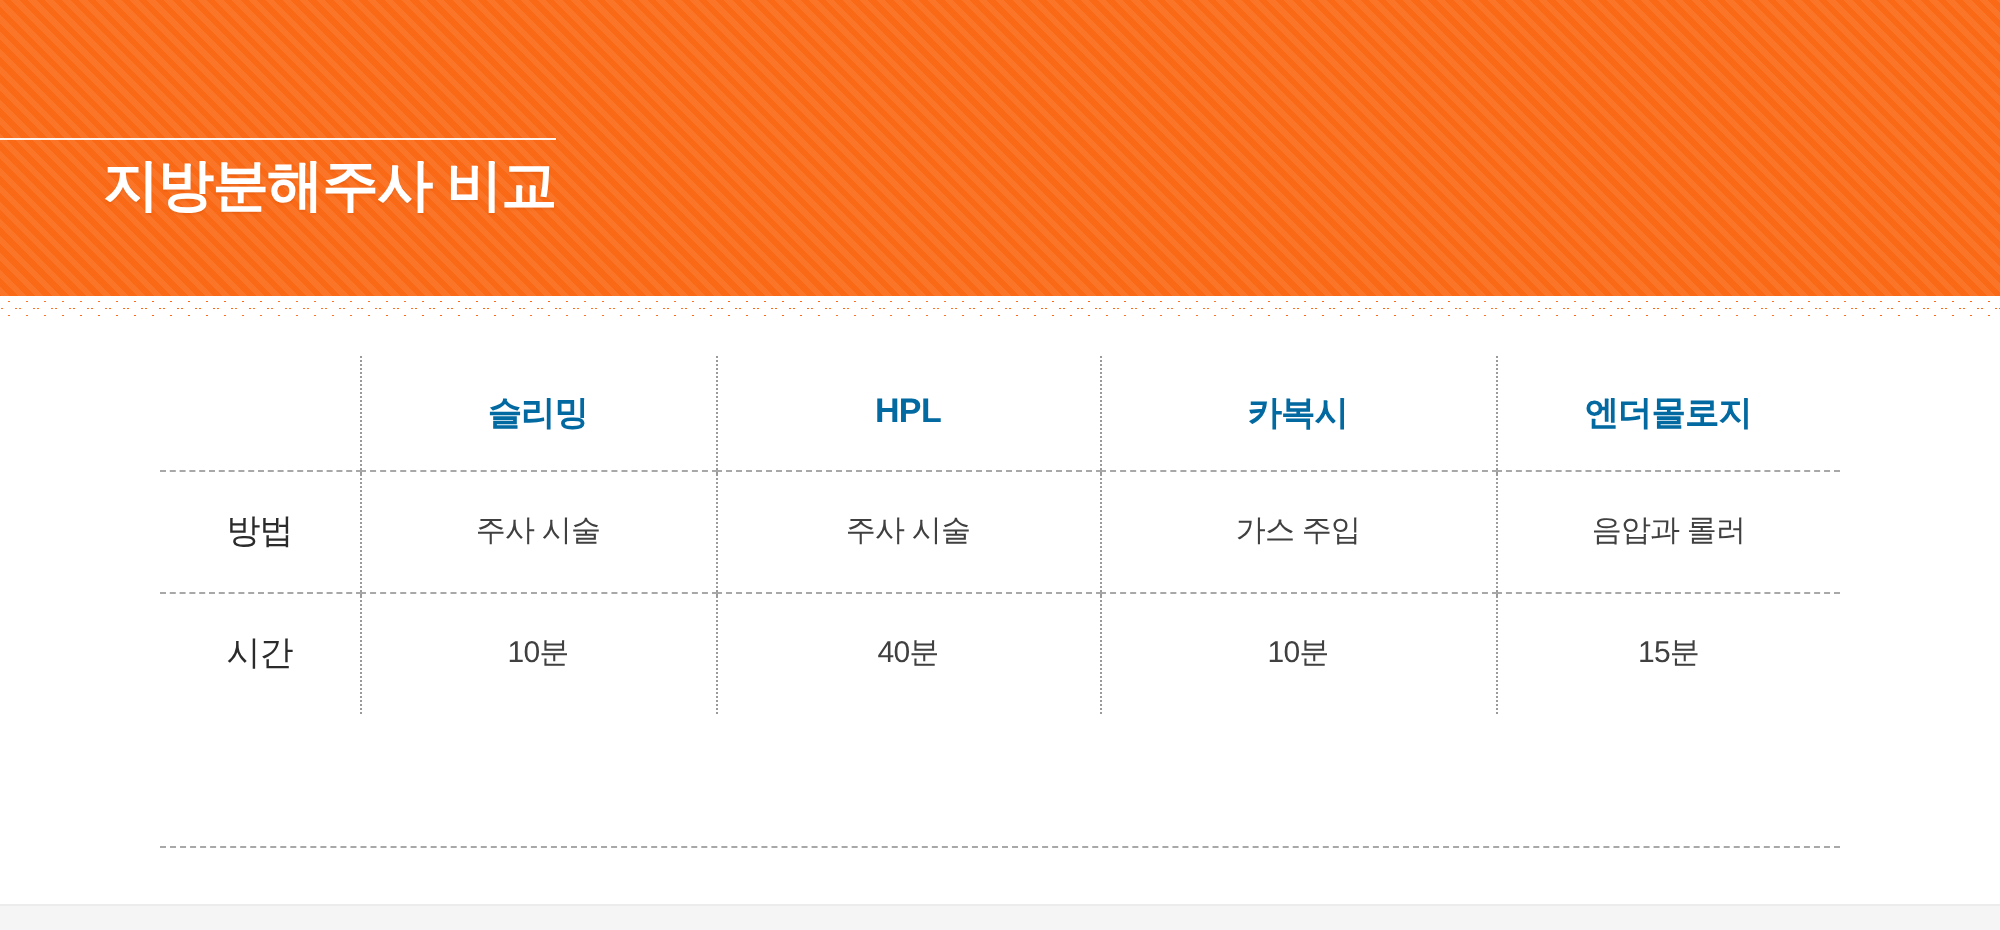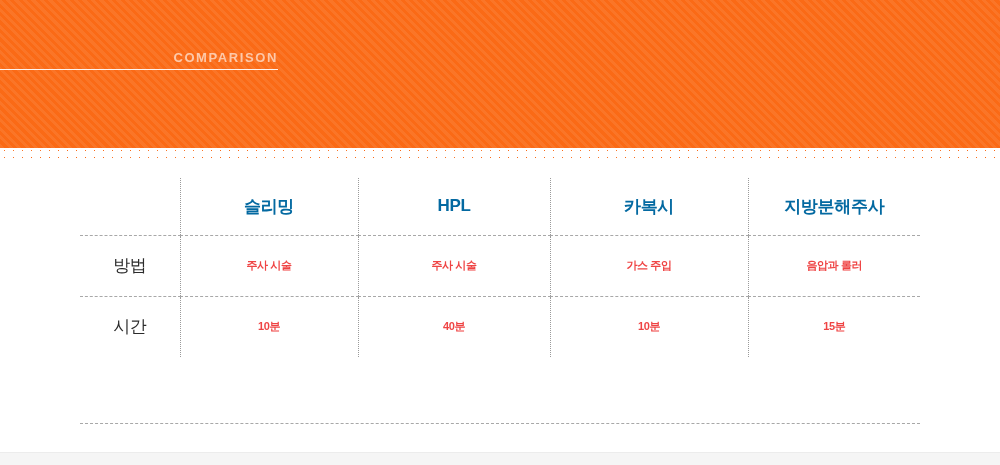--- a/index.html
+++ b/index.html
@@ -145,24 +145,23 @@
   table.cmp thead th.c-corner {
     color: transparent;
   }
 
   table.cmp tbody tr {
     border-top: 1px dashed #a8a8a8;
   }
 
   table.cmp tbody td {
     height: 61px;
-    font-size: 11px;
-    color: #ef4444;
+    font-size: 15px;
+    color: #404040;
     letter-spacing: -0.4px;
-    font-weight: bold;
   }
 
   table.cmp tbody td.rowlabel {
     font-size: 17px;
     font-weight: normal;
     color: #2b2b2b;
     letter-spacing: -0.5px;
   }
 
   #table-bottom-rule {
@@ -186,45 +185,45 @@
   }
 </style>
 </head>
 <body>
 
 <div id="page">
 
   <div id="banner">
 
     <div id="banner-inner">
-      <div id="eyebrow">COMPARISON</div>
 
       <div id="eyebrow-rule"></div>
 
+      <div id="banner-title">지방분해주사 비교</div>
     </div>
 
     <div id="banner-scallop"></div>
   </div>
 
   <div id="table-wrap">
     <table class="cmp">
       <colgroup>
         <col class="c-label">
           <col class="c-1">
           <col class="c-2">
           <col class="c-3">
           <col class="c-4">
       </colgroup>
       <thead>
         <tr>
           <th class="c-corner"></th>
           <th>슬리밍</th>
           <th>HPL</th>
           <th>카복시</th>
-          <th>지방분해주사</th>
+          <th>엔더몰로지</th>
         </tr>
       </thead>
       <tbody>
         <tr>
           <td class="rowlabel">방법</td>
           <td>주사 시술</td>
           <td>주사 시술</td>
           <td>가스 주입</td>
           <td>음압과 롤러</td>
         </tr>

